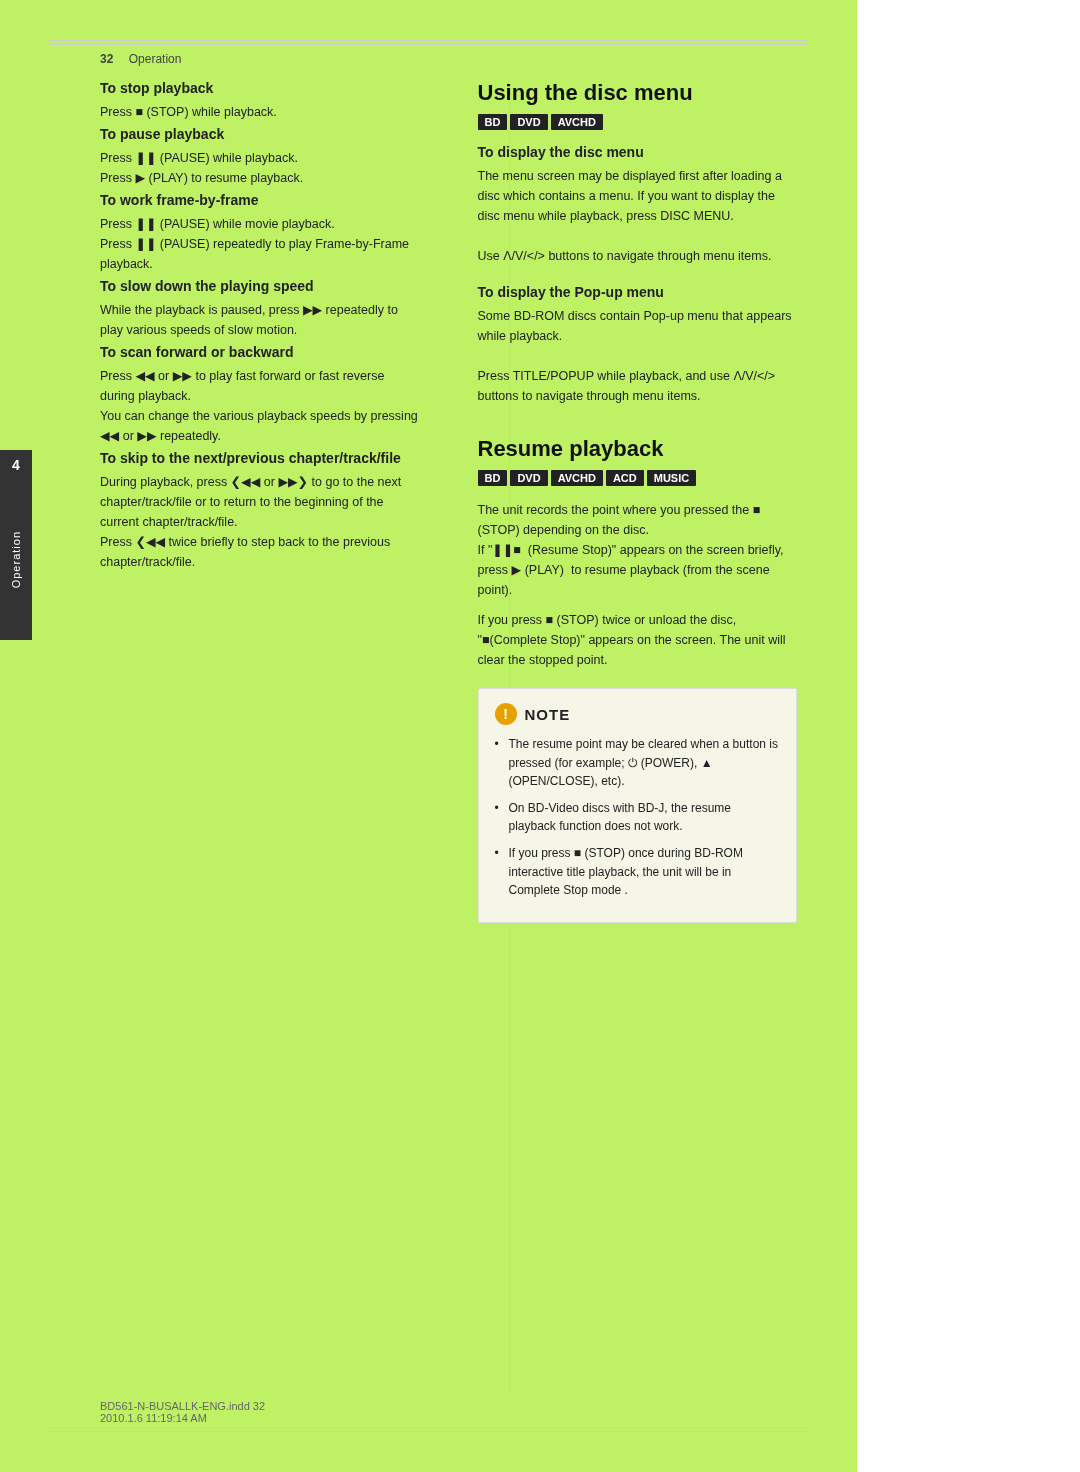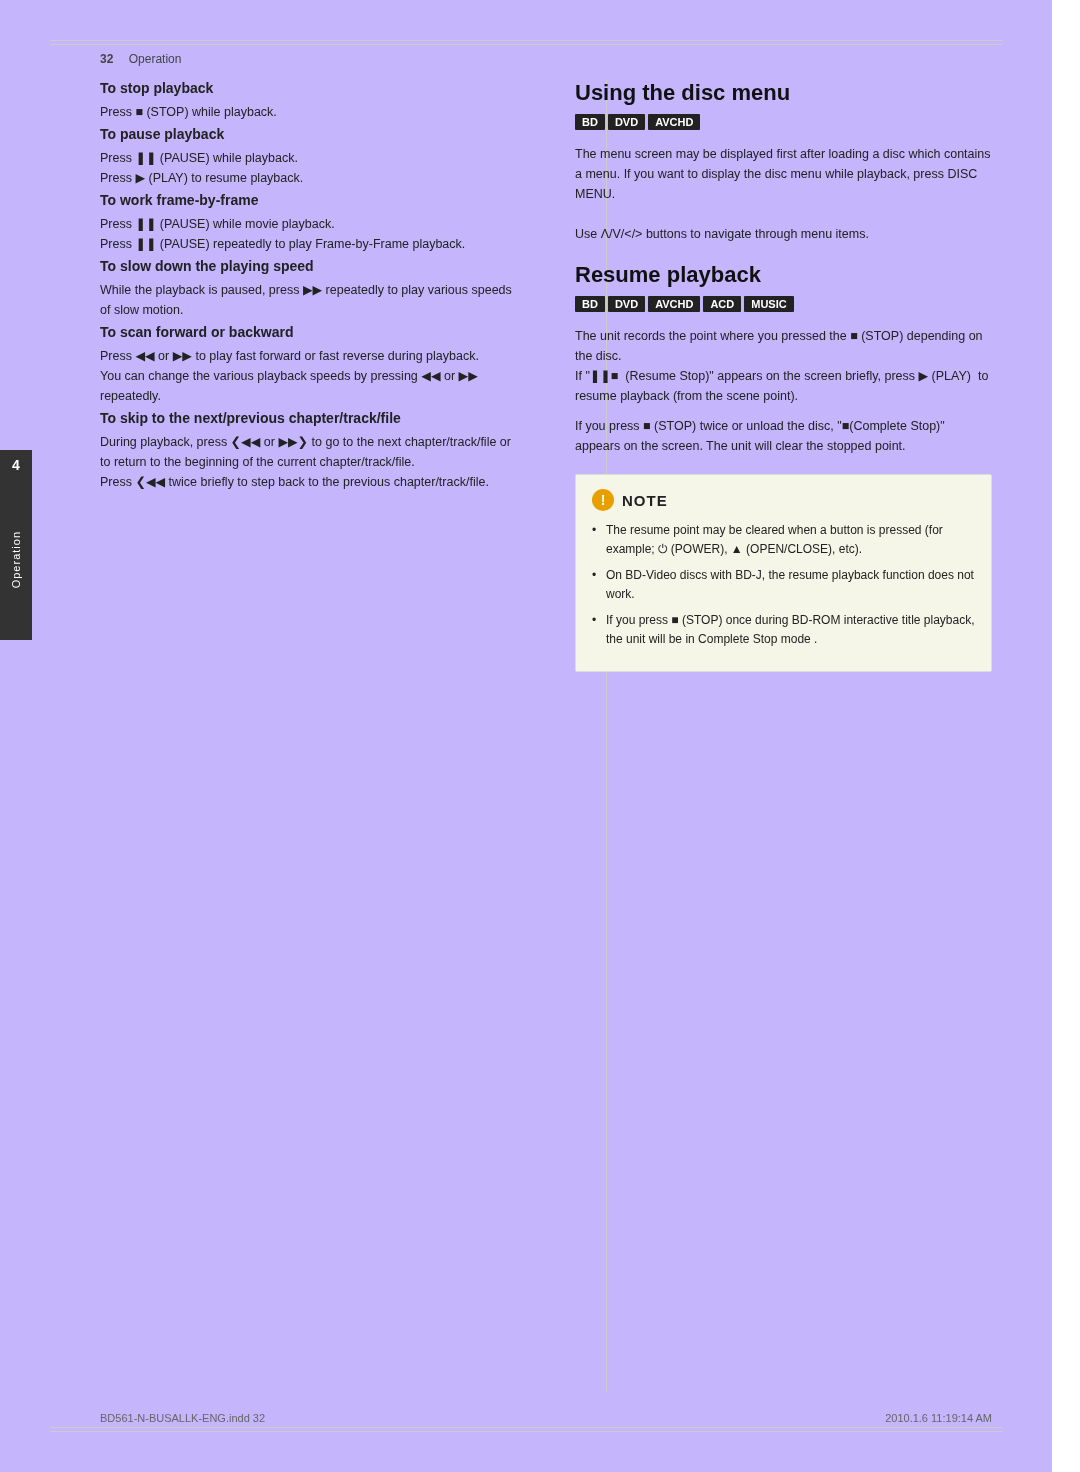--- a/index.html
+++ b/index.html
@@ -6,25 +6,25 @@
     body {
       background: #fff;
       font-family: 'Arial', sans-serif;
       font-size: 13px;
       color: #222;
       width: 1080px;
       min-height: 1472px;
       position: relative;
     }
     .page {
-      width: 1052px;
+      width: 857px;
       min-height: 1472px;
       padding: 0;
       position: relative;
-      background: #c4b5fd;
+      background: #bef264;
     }
     
     .top-border-outer {
       position: absolute;
       top: 40px;
       left: 50px;
       right: 50px;
       height: 1px;
       background: #ccc;
     }
@@ -153,21 +153,21 @@
     .badge {
       background: #222;
       color: #fff;
       font-size: 11px;
       font-weight: bold;
       padding: 2px 7px;
       border-radius: 1px;
     }
     
     .resume-section {
-      margin-top: 18px;
+      margin-top: 30px;
     }
     
     .note-box {
       background: #f5f5e8;
       border: 1px solid #ddd;
       padding: 14px 16px;
       margin-top: 18px;
       border-radius: 2px;
     }
     .note-title-row {
@@ -215,20 +215,21 @@
     
     .page-footer {
       position: absolute;
       bottom: 48px;
       left: 100px;
       right: 60px;
       display: flex;
       justify-content: space-between;
       font-size: 11px;
       color: #666;
+      flex-direction: column;
     }
     
     .col-divider {
       width: 1px;
       background: #ccc;
       position: absolute;
       top: 80px;
       bottom: 80px;
       left: calc(100px + 50% - 20px);
     }
@@ -310,26 +311,34 @@
 
       <div>
         <div class="big-section-title">Using the disc menu</div>
         <div class="badge-row">
           <span class="badge">BD</span>
           <span class="badge">DVD</span>
           <span class="badge">AVCHD</span>
         </div>
 
         <div>
+          <div class="section-heading">To display the disc menu</div>
           <div class="section-body">
             The menu screen may be displayed first after loading a disc which contains a menu. If you want to display the disc menu while playback, press DISC MENU.<br><br>
             Use Λ/V/&lt;/&gt; buttons to navigate through menu items.
           </div>
         </div>
 
+        <div style="margin-top:18px;">
+          <div class="section-heading">To display the Pop-up menu</div>
+          <div class="section-body">
+            Some BD-ROM discs contain Pop-up menu that appears while playback.<br><br>
+            Press TITLE/POPUP while playback, and use Λ/V/&lt;/&gt; buttons to navigate through menu items.
+          </div>
+        </div>
       </div>
 
       <div class="resume-section">
         <div class="big-section-title">Resume playback</div>
         <div class="badge-row">
           <span class="badge">BD</span>
           <span class="badge">DVD</span>
           <span class="badge">AVCHD</span>
           <span class="badge">ACD</span>
           <span class="badge">MUSIC</span>

